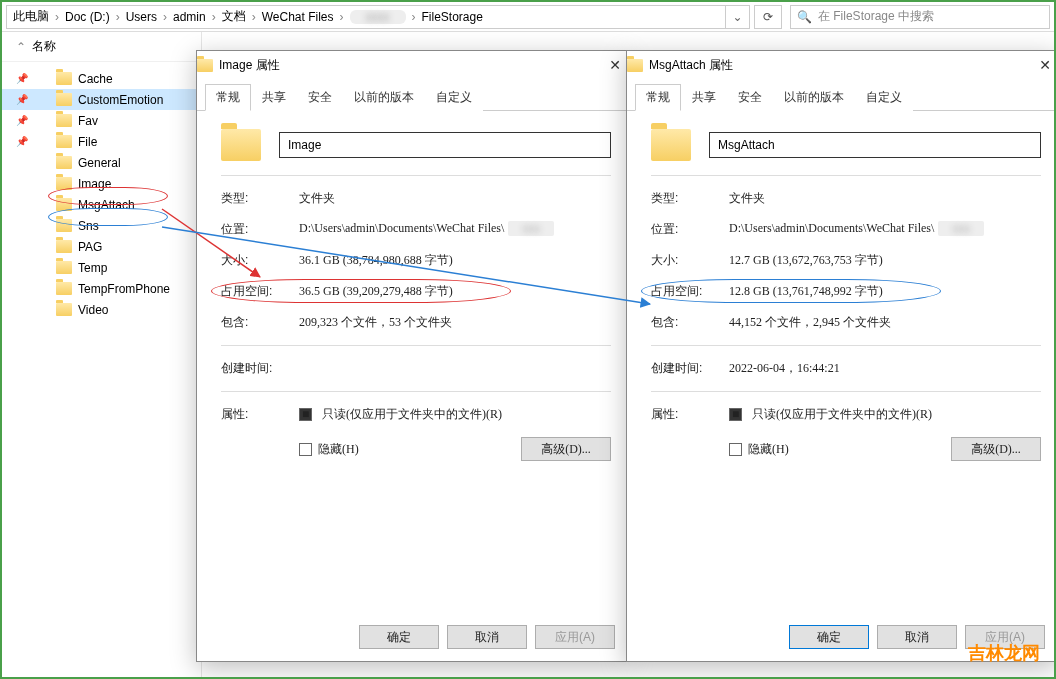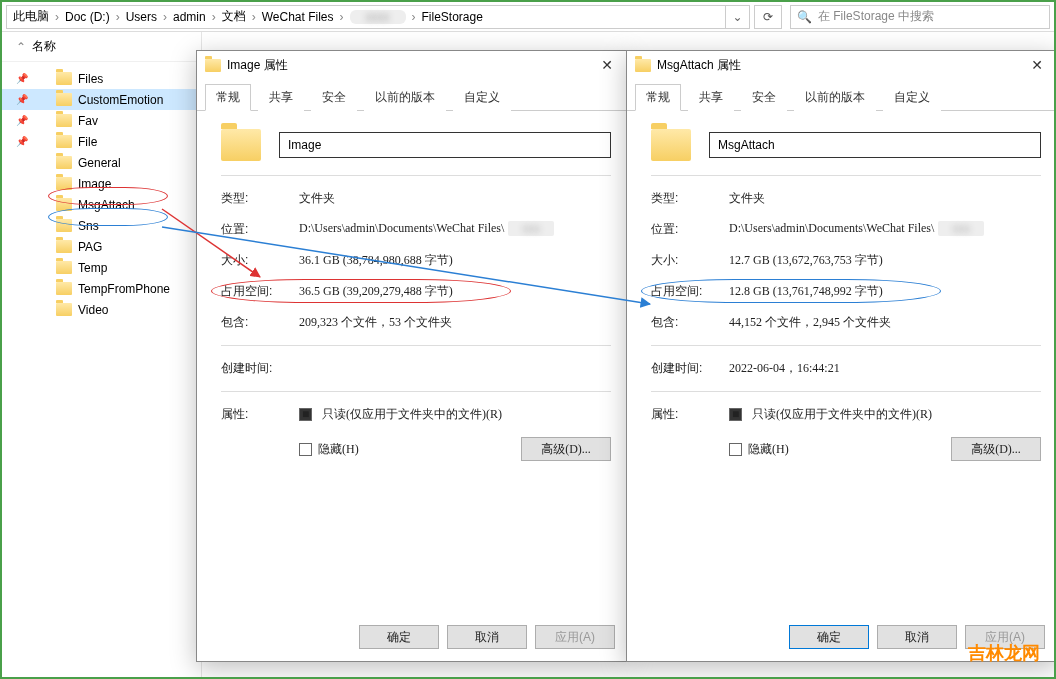--- a/index.html
+++ b/index.html
@@ -93,30 +93,30 @@
     background: #fff;
     border: 1px solid #888;
     box-shadow: 0 6px 24px rgba(0,0,0,.25);
     display: flex;
     flex-direction: column;
   }
   .dtitle {
     display: flex;
     align-items: center;
     height: 28px;
-    padding: 0 8px;
+    padding: 0 0;
     font-size: 12px;
   }
   .dtitle .folder-icon { margin-right: 6px; }
   .dtitle .x { margin-left:auto; font-size:14px; color:#333; padding:0 6px;}
   .tabs {
     display: flex;
     padding: 4px 0 0 8px;
     border-bottom: 1px solid #ccc;
-    gap: 7px;
+    gap: 0;
   }
   .tab {
     padding: 4px 10px;
     border: 1px solid transparent;
     border-bottom: none;
     font-size: 12px;
     color: #333;
     position: relative;
     top: 1px;
     background:#fff;
@@ -205,21 +205,21 @@
 <div class="tree-wrap">
   <div class="tree-head">
     <span class="caret">⌃</span>
     <span>名称</span>
   </div>
   <div class="tree" id="tree">
       <div class="folder-row">
         <span class="pin">📌</span>
         <span class="spacer"></span>
         <span class="folder-icon"></span>
-        <span>Files</span>
+        <span>Cache</span>
       </div>
       <div class="folder-row sel">
         <span class="pin">📌</span>
         <span class="spacer"></span>
         <span class="folder-icon"></span>
         <span>CustomEmotion</span>
       </div>
       <div class="folder-row">
         <span class="pin">📌</span>
         <span class="spacer"></span>

